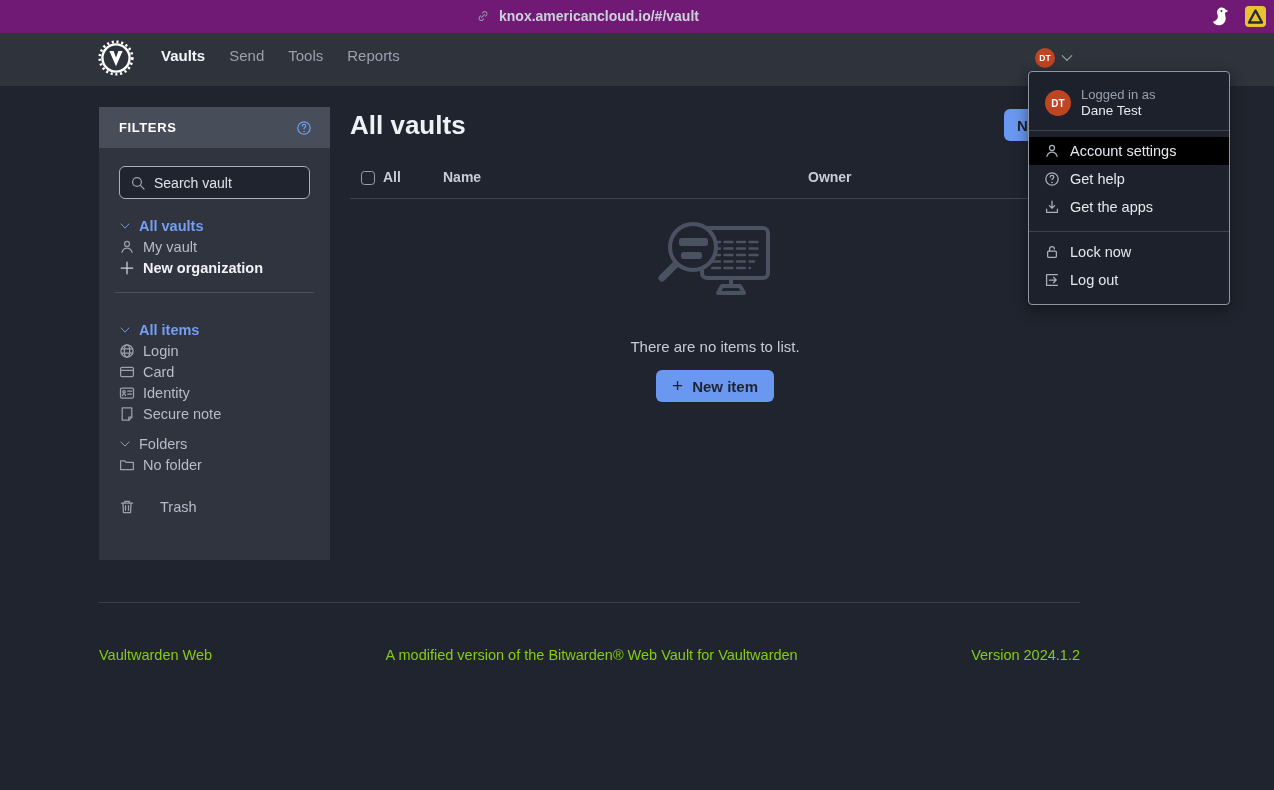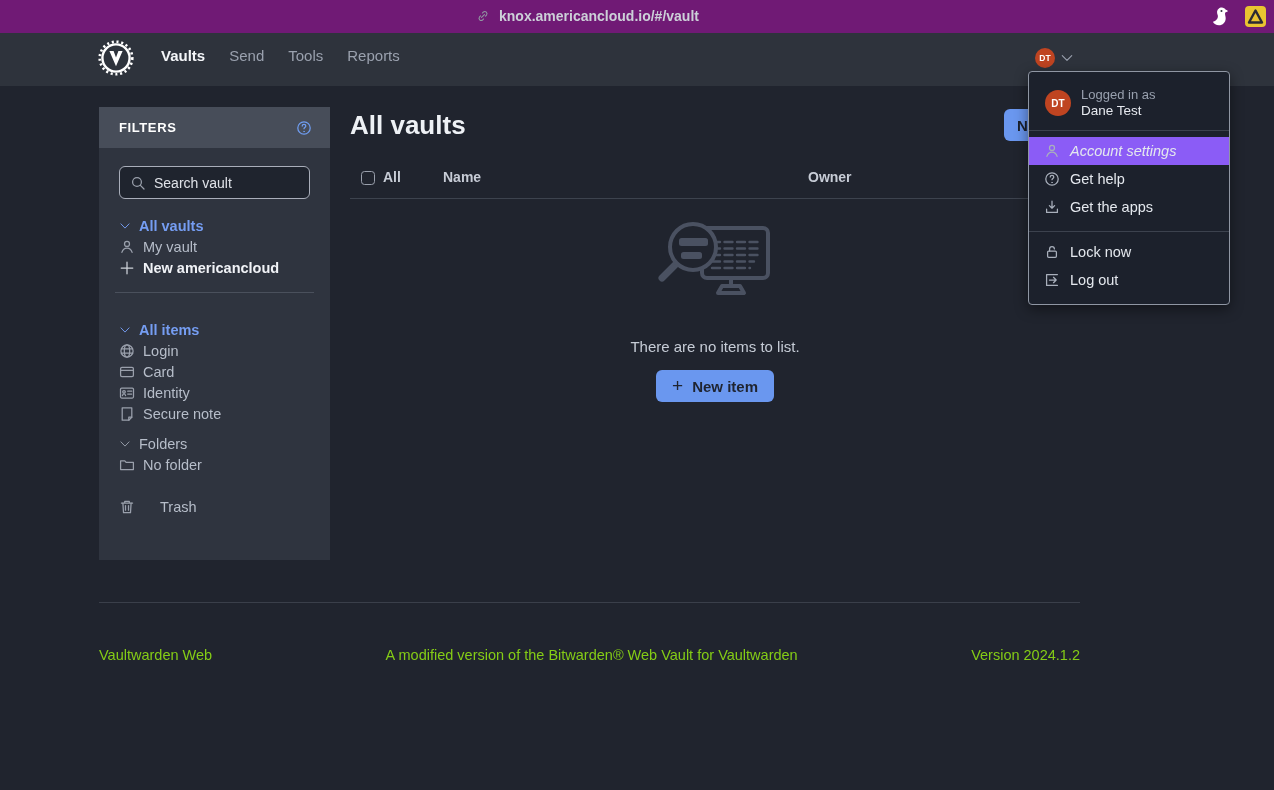--- a/index.html
+++ b/index.html
@@ -77,21 +77,21 @@
 
   
   .dropdown { position:absolute; left:1028px; top:71px; width:202px; background:#1c212c; border:1px solid #8f96a3; border-radius:4px; box-shadow:0 4px 14px rgba(0,0,0,.45); z-index:10; }
   .dd-head { display:flex; align-items:center; gap:10px; padding:15px 16px 11px 16px; }
   .dd-loggedin { color:#98a0ae; font-size:13px; line-height:16px; }
   .dd-user { color:#e6e9ef; font-size:13.5px; line-height:16px; }
   .dd-div { height:1px; background:#3c424e; }
   .dd-group { padding:6px 0 10px 0; }
   .dd-item { height:28px; display:flex; align-items:center; gap:10px; padding:0 15px; font-size:14.5px; color:#e4e8ee; cursor:pointer; }
   .dd-item .ic { color:#a9b0bc; }
-  .dd-item.hl { background:#8b5cf6;font-style:italic; }
+  .dd-item.hl { background:#000000; }
 </style>
 </head>
 <body>
 
 <div class="topbar">
   <div class="url-group">
     <span class="ic sm">
         <svg viewBox="0 0 16 16" fill="none" stroke="currentColor" stroke-width="1.25" stroke-linecap="round" stroke-linejoin="round">
           <path d="M6.3 9.7l3.4-3.4"></path>
           <path d="M7.3 4.6l1.2-1.2a2.5 2.5 0 013.5 3.5l-1.2 1.2"></path>
@@ -175,21 +175,21 @@
           </svg>
         </span>
       <span>My vault</span>
     </div>
     <div class="s-row bold-white">
       <span class="ic">
           <svg viewBox="0 0 16 16" fill="none" stroke="currentColor" stroke-width="1.25" stroke-linecap="round" stroke-linejoin="round">
             <path d="M8 2.2v11.6M2.2 8h11.6"></path>
           </svg>
         </span>
-      <span>New americancloud</span>
+      <span>New organization</span>
     </div>
     <div class="s-div"></div>
     <div class="s-row link-blue">
       <span class="ic xs">
           <svg viewBox="0 0 16 16" fill="none" stroke="currentColor" stroke-width="1.25" stroke-linecap="round" stroke-linejoin="round">
             <path d="M2.6 5.2 L8 10.8 L13.4 5.2"></path>
           </svg>
         </span>
       <span>All items</span>
     </div>

